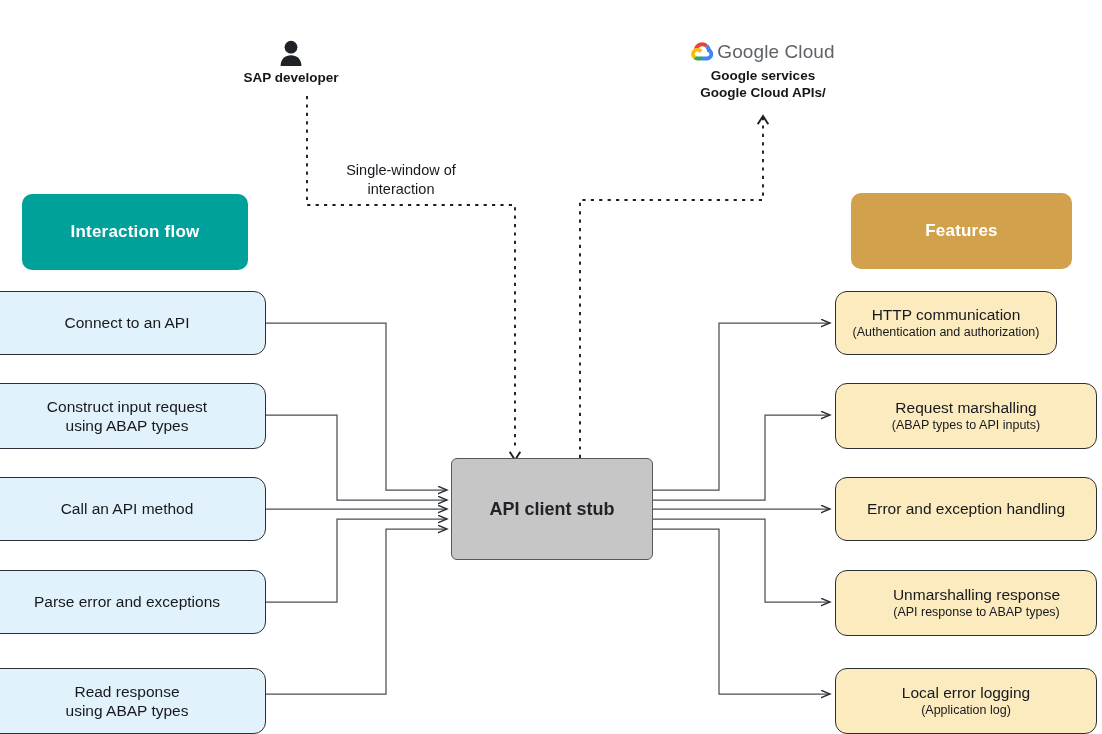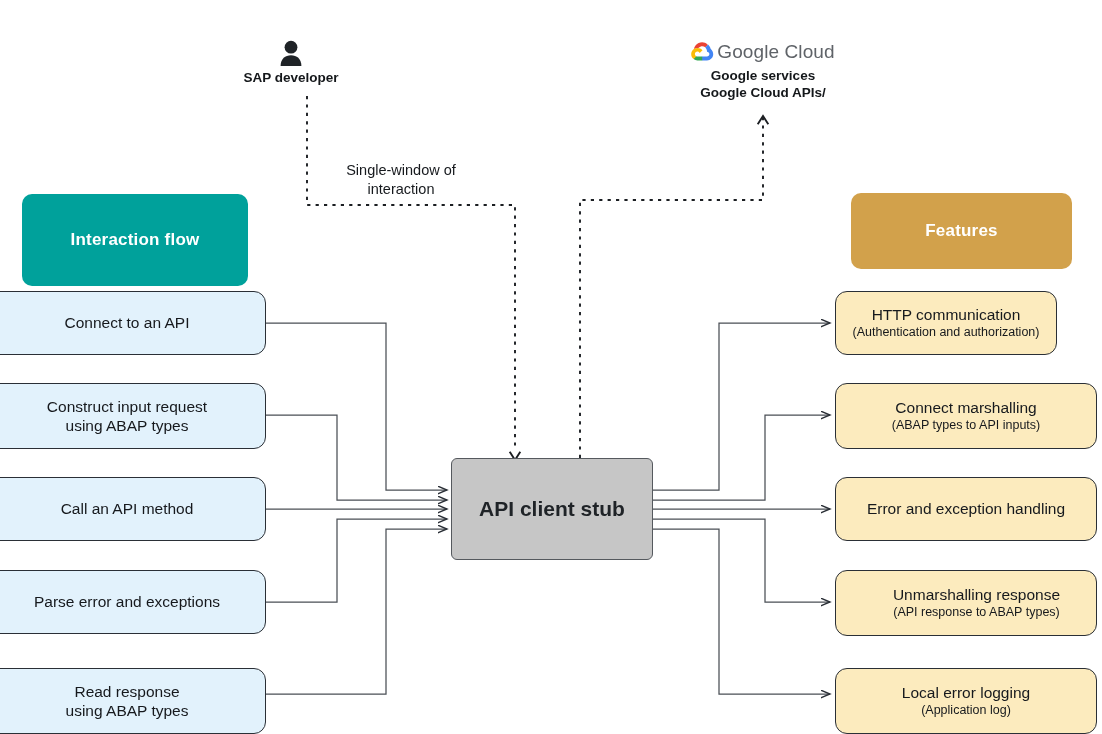--- a/index.html
+++ b/index.html
@@ -70,21 +70,21 @@
     font-size: 12.5px;
     display: block;
     margin-top: 1px;
   }
 
   
   .box-center {
     background: #C6C6C6;
     border: 1.4px solid #55595e;
     border-radius: 6px;
-    font-size: 21px;
+    font-size: 18px;
     font-weight: bold;
     color: #1f2327;
   }
 
   
   .actor {
     position: absolute;
     text-align: center;
     font-weight: bold;
     font-size: 13.5px;
@@ -176,21 +176,21 @@
     </div>
     <div>Google services</div>
     <div>Google Cloud APIs/</div>
   </div>
 
   <div class="note-label" style="left:320px; top:161px; width:162px;">
     <div>Single-window of</div>
     <div>interaction</div>
   </div>
 
-  <div class="node pill pill-left" style="left:22px; top:194px; width:226px; height:92px;">
+  <div class="node pill pill-left" style="left:22px; top:194px; width:226px; height:76px;">
     <span>Interaction flow</span>
   </div>
 
   <div class="node pill pill-right" style="left:851px; top:193px; width:221px; height:76px;">
     <span>Features</span>
   </div>
 
   <div class="node box-left" style="left:-12px; top:291px; width:278px; height:64px;">
     <div>
       <div>Connect to an API</div>
@@ -229,21 +229,21 @@
 
   <div class="node box-right" style="left:835px; top:291px; width:222px; height:64px;">
     <div>
       <span class="main">HTTP communication</span>
       <span class="sub">(Authentication and authorization)</span>
     </div>
   </div>
 
   <div class="node box-right" style="left:835px; top:383px; width:262px; height:66px;">
     <div>
-      <span class="main">Connect marshalling</span>
+      <span class="main">Request marshalling</span>
       <span class="sub">(ABAP types to API inputs)</span>
     </div>
   </div>
 
   <div class="node box-right" style="left:835px; top:477px; width:262px; height:64px;">
     <div>
       <span class="main">Error and exception handling</span>
     </div>
   </div>
 

